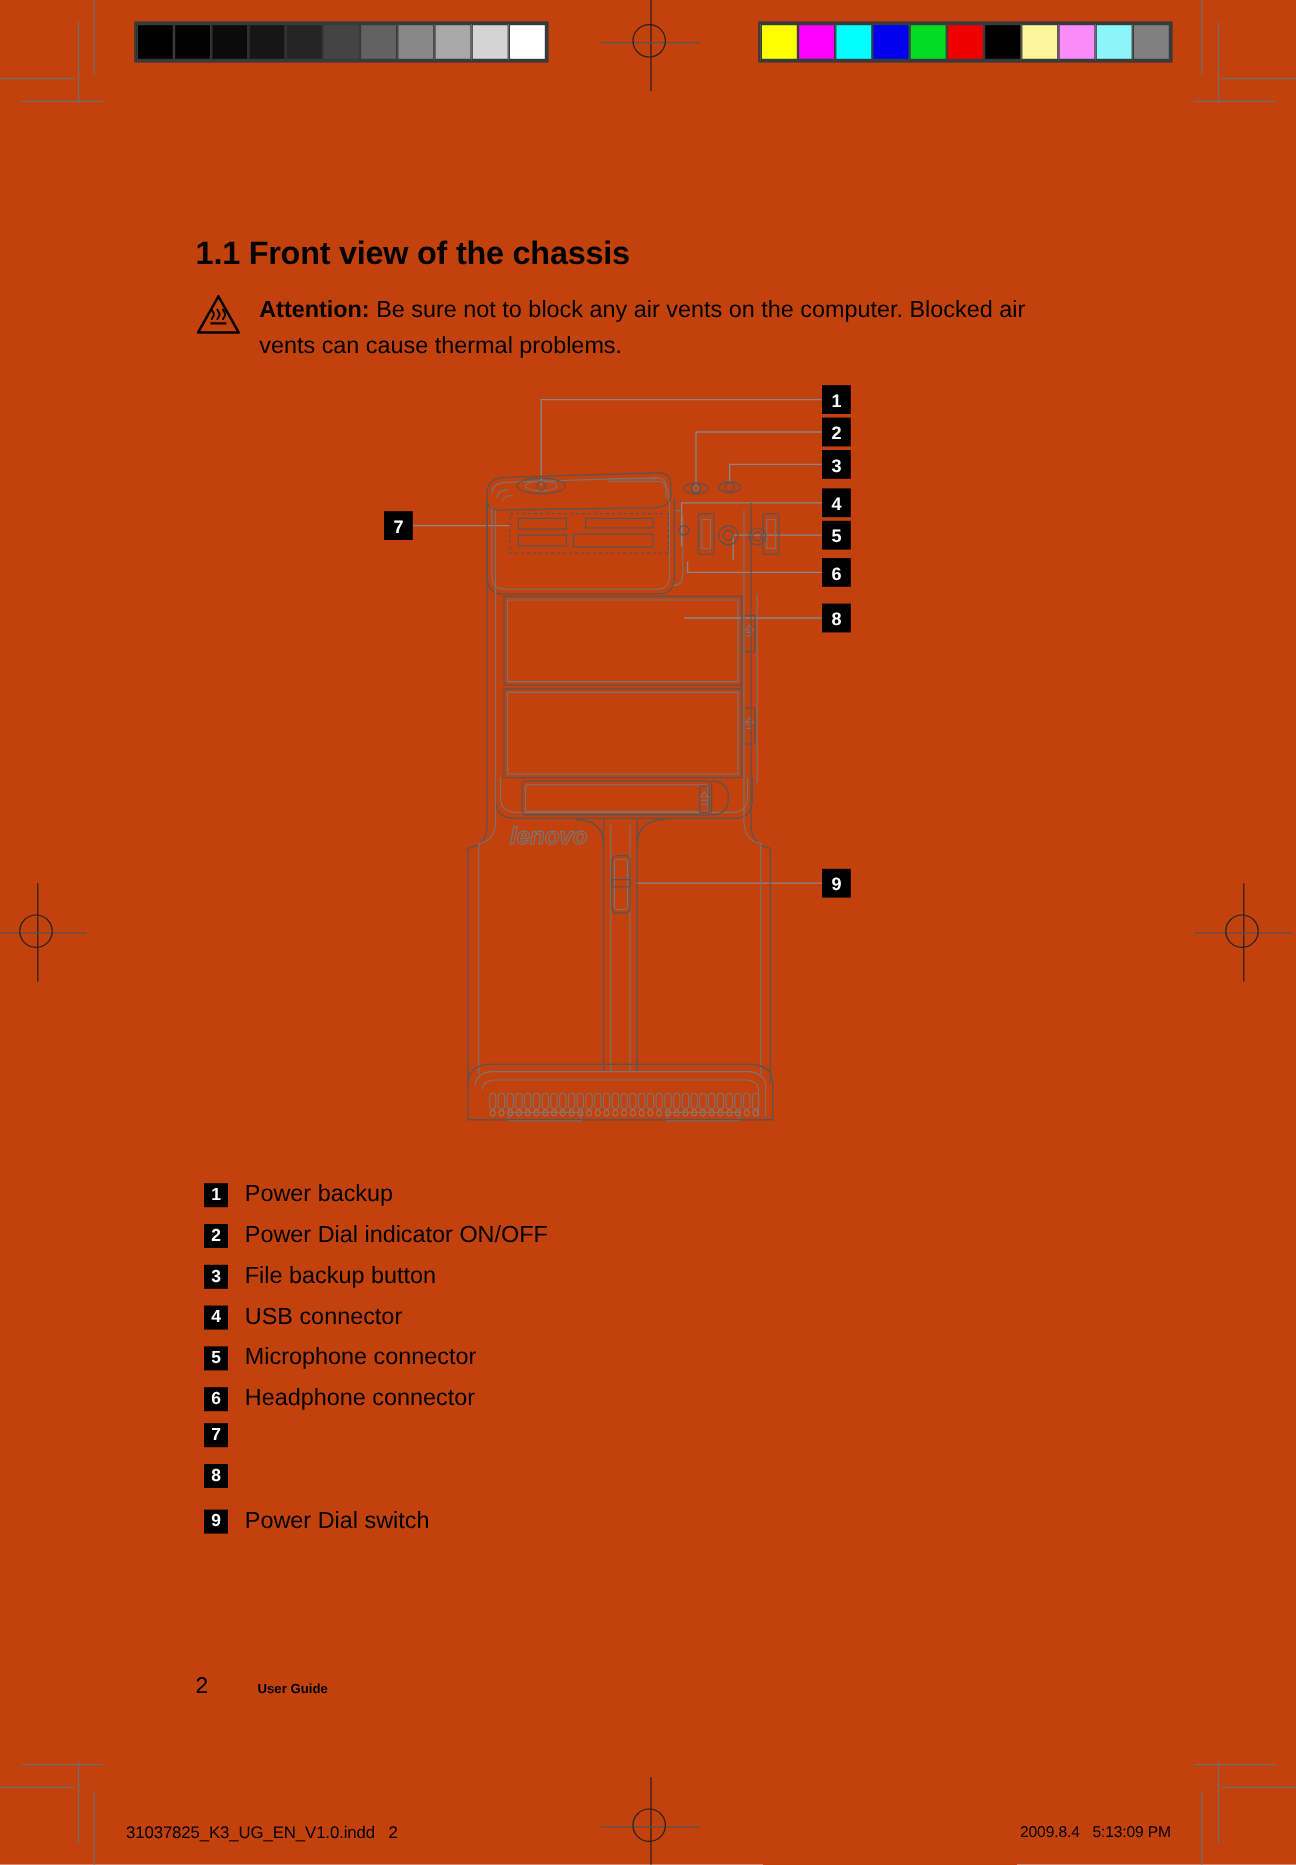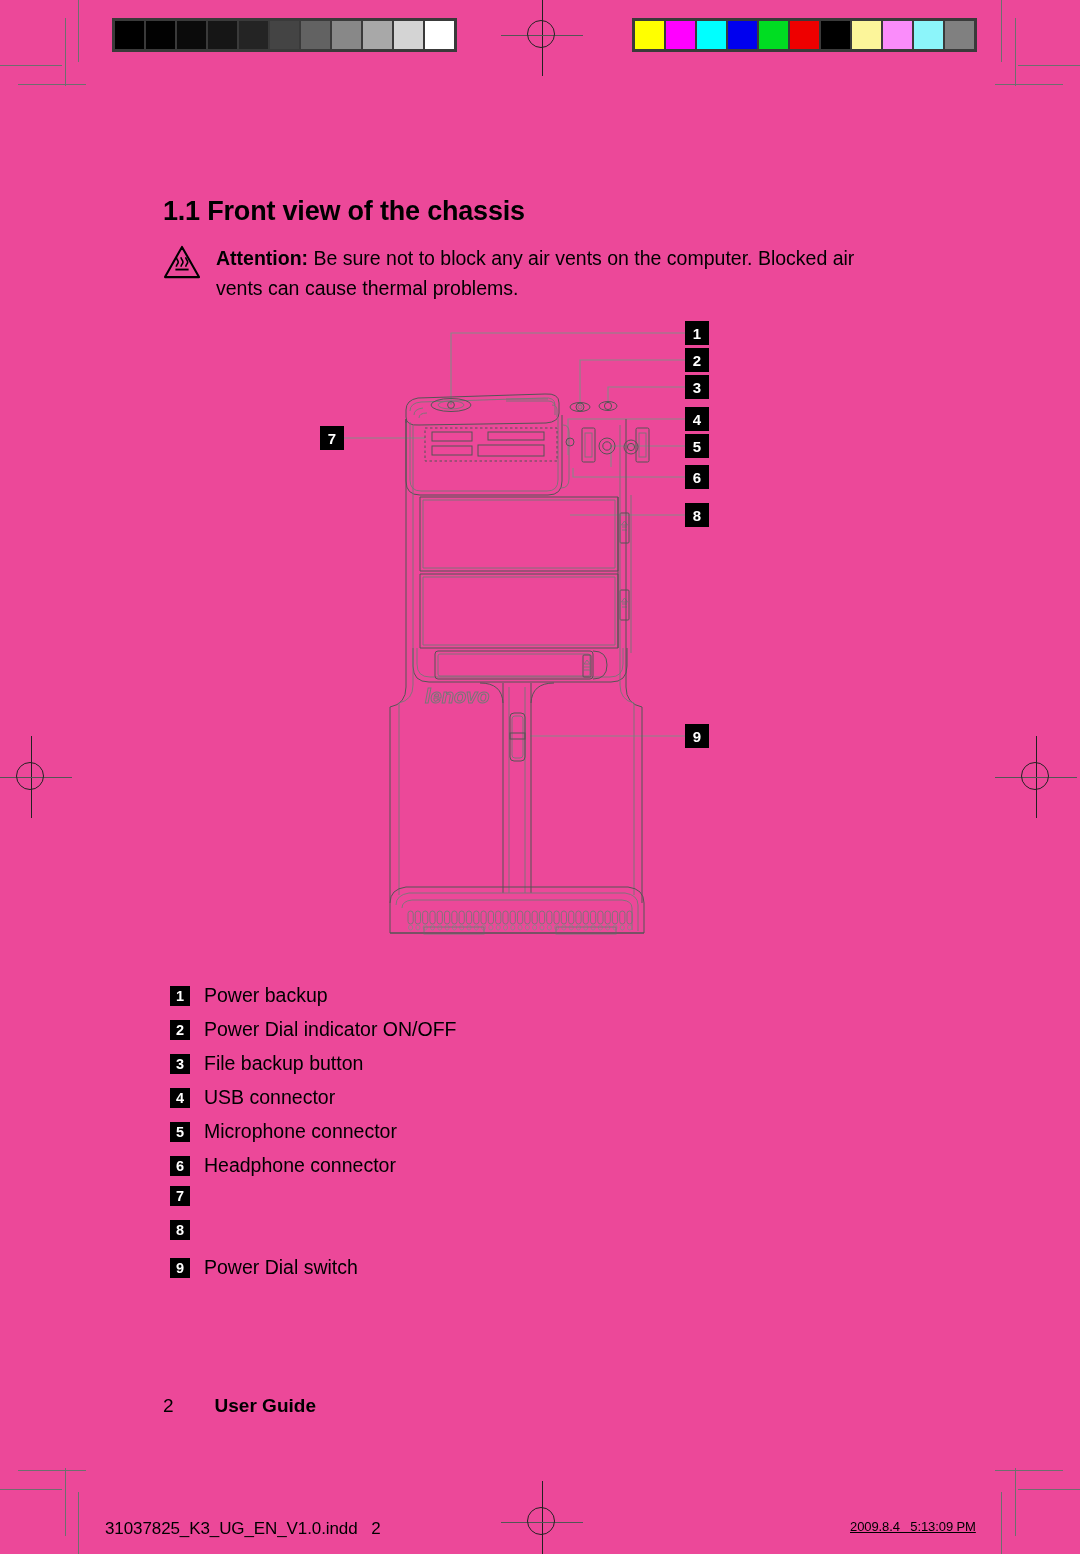--- a/index.html
+++ b/index.html
@@ -10,21 +10,21 @@
   }
   body {
     font-family: "Liberation Sans", sans-serif;
     color: #000;
   }
   #page {
     position: relative;
     width: 1080px;
     height: 1554px;
     overflow: hidden;
-    background: #ec4899;
+    background: #c2410c;
   }
 
   
   .crop-line { position: absolute; background: #6e6e6e; }
   .crop-v { width: 1px; }
   .crop-h { height: 1px; }
 
   .reg-mark {
     position: absolute;
     width: 58px;
@@ -143,42 +143,41 @@
   
   .page-footer {
     position: absolute;
     left: 163px;
     top: 1395px;
     display: flex;
     align-items: baseline;
   }
   .page-num { font-size: 19px; }
   .guide-title {
-    font-size: 19px;
+    font-size: 11px;
     font-weight: bold;
     margin-left: 41px;
     text-align: center;
   }
 
   .print-footer-left {
     position: absolute;
     left: 105px;
     top: 1519px;
-    font-size: 17px;
+    font-size: 14px;
     letter-spacing: -0.1px;
     white-space: pre;
   }
   .print-footer-right {
     position: absolute;
     left: 850px;
     top: 1519px;
     font-size: 13px;
     letter-spacing: -0.1px;
     white-space: pre;
-    text-decoration: underline;
   }
 
   
 </style>
 </head>
 <body>
 
 <div id="page">
 
   <div class="crop-line crop-v" style="left:78px; top:0px; height:62px;"></div>

